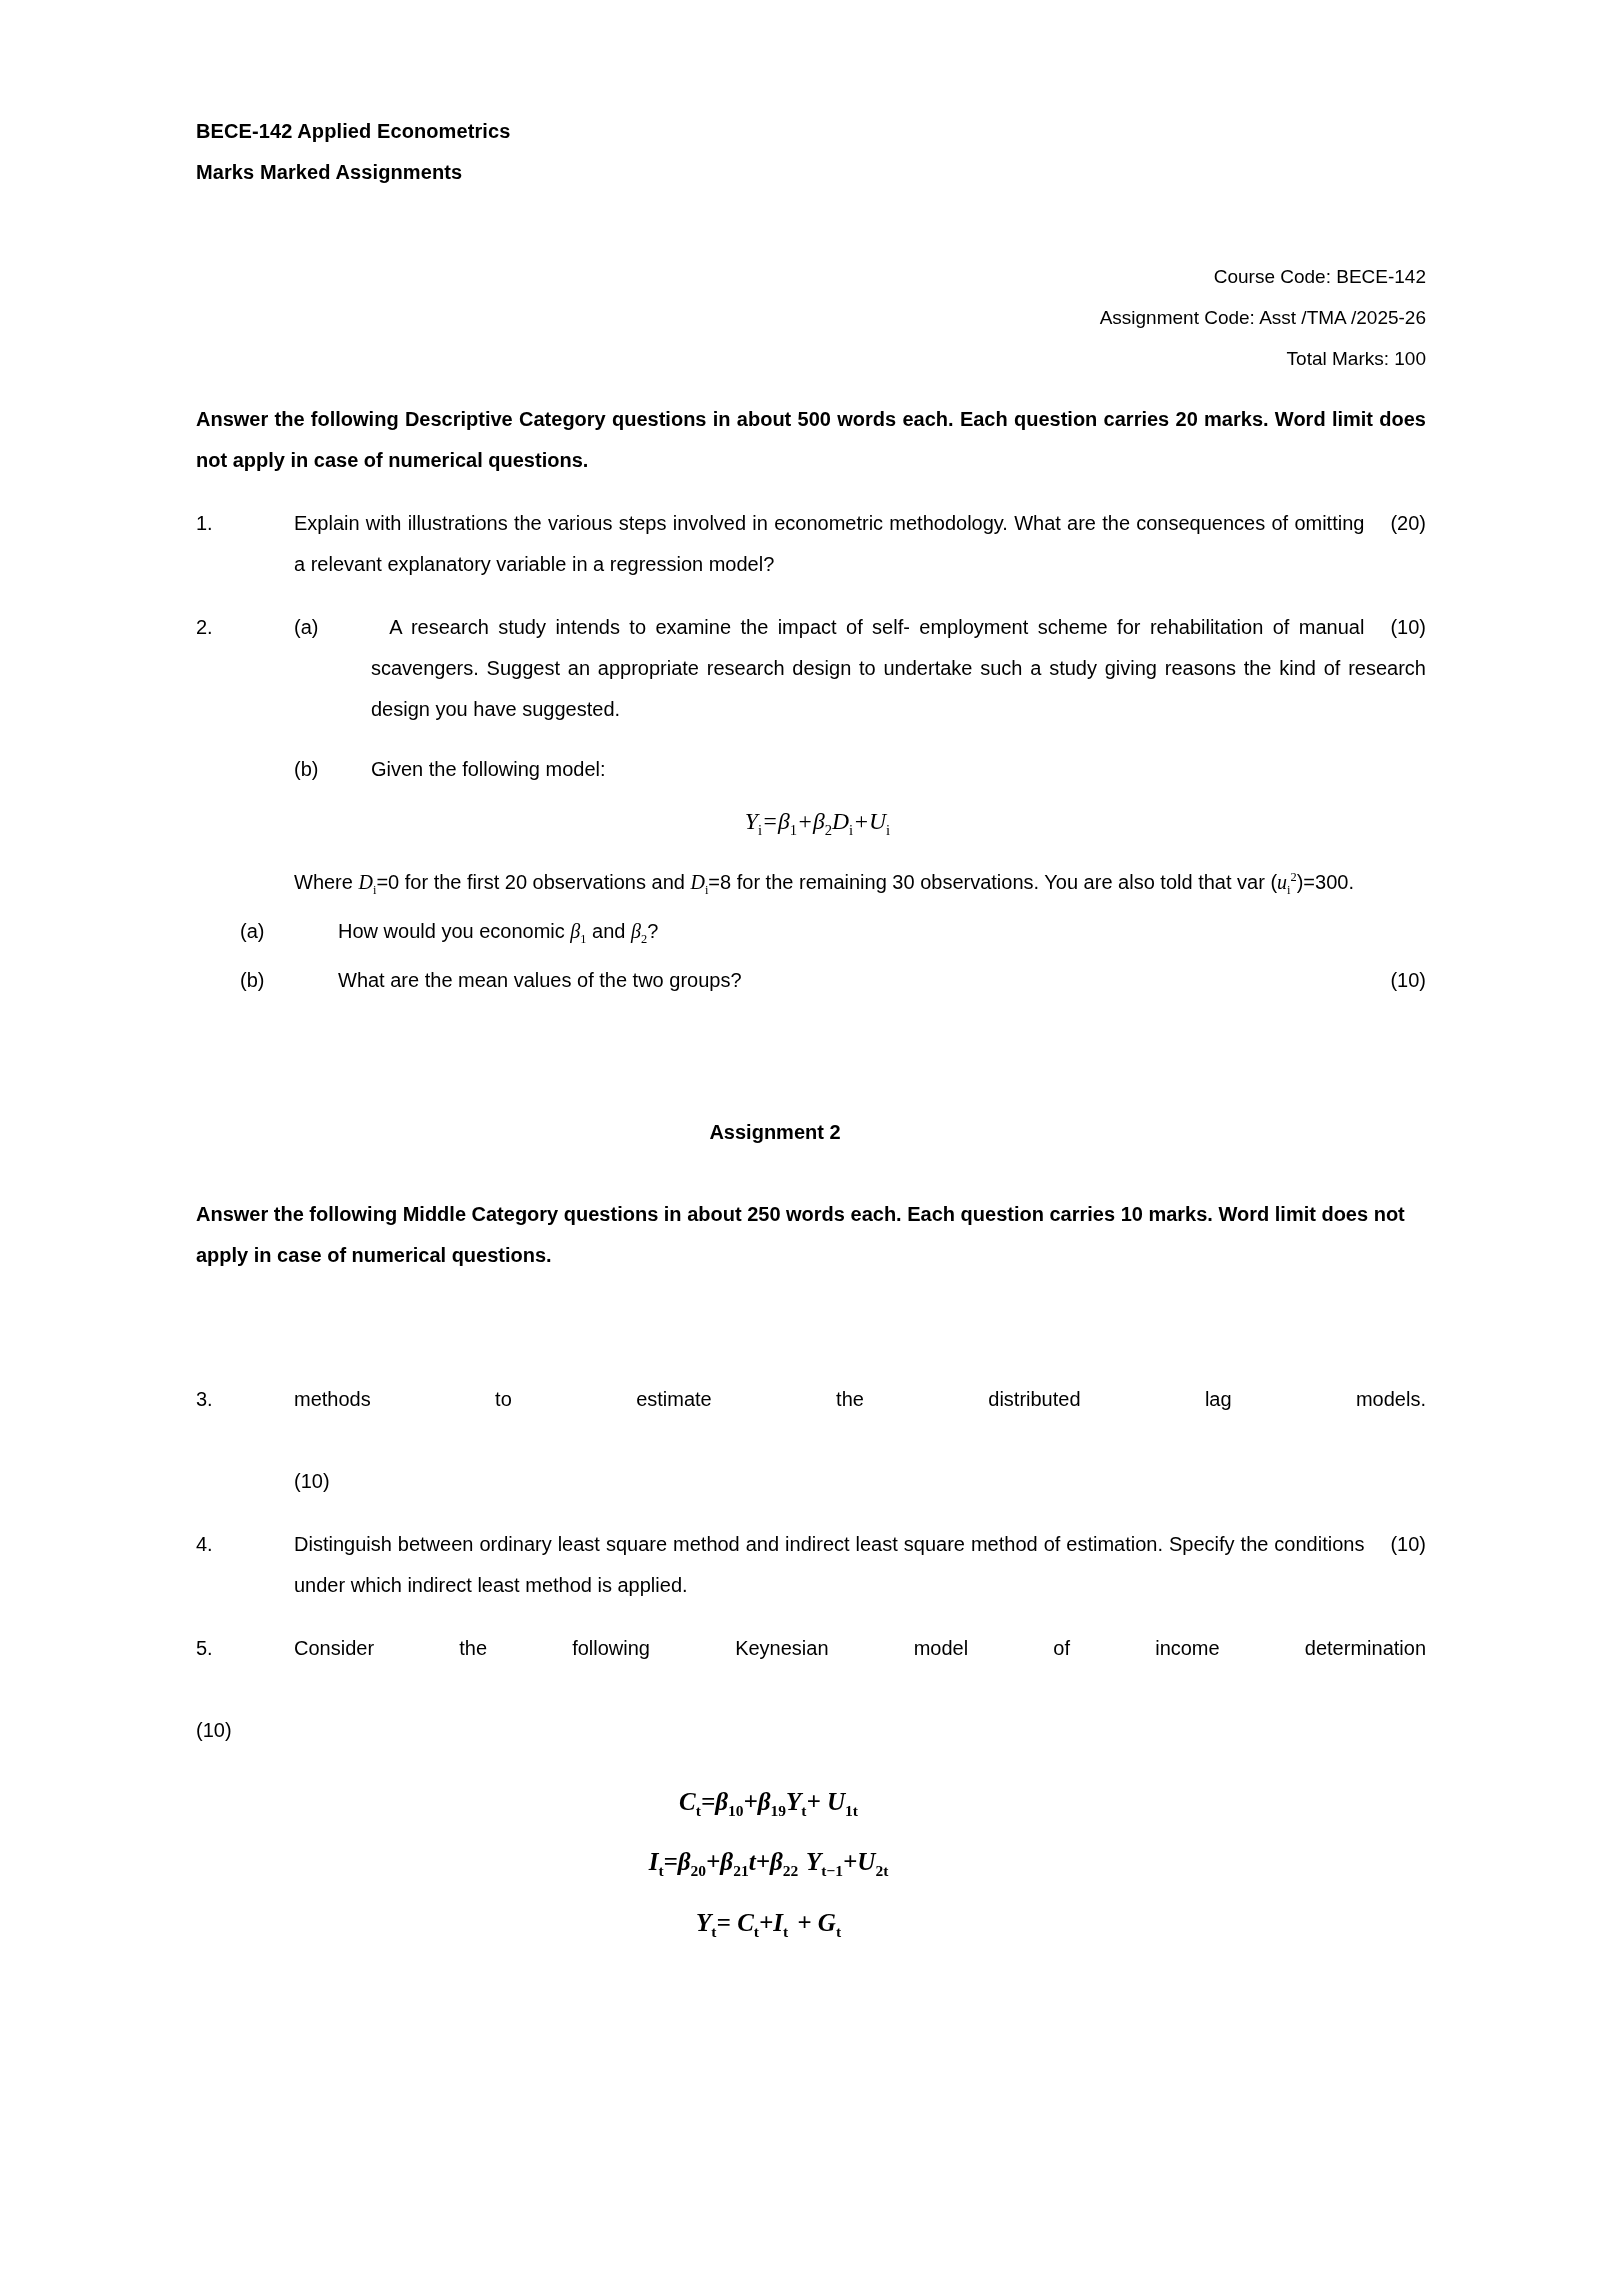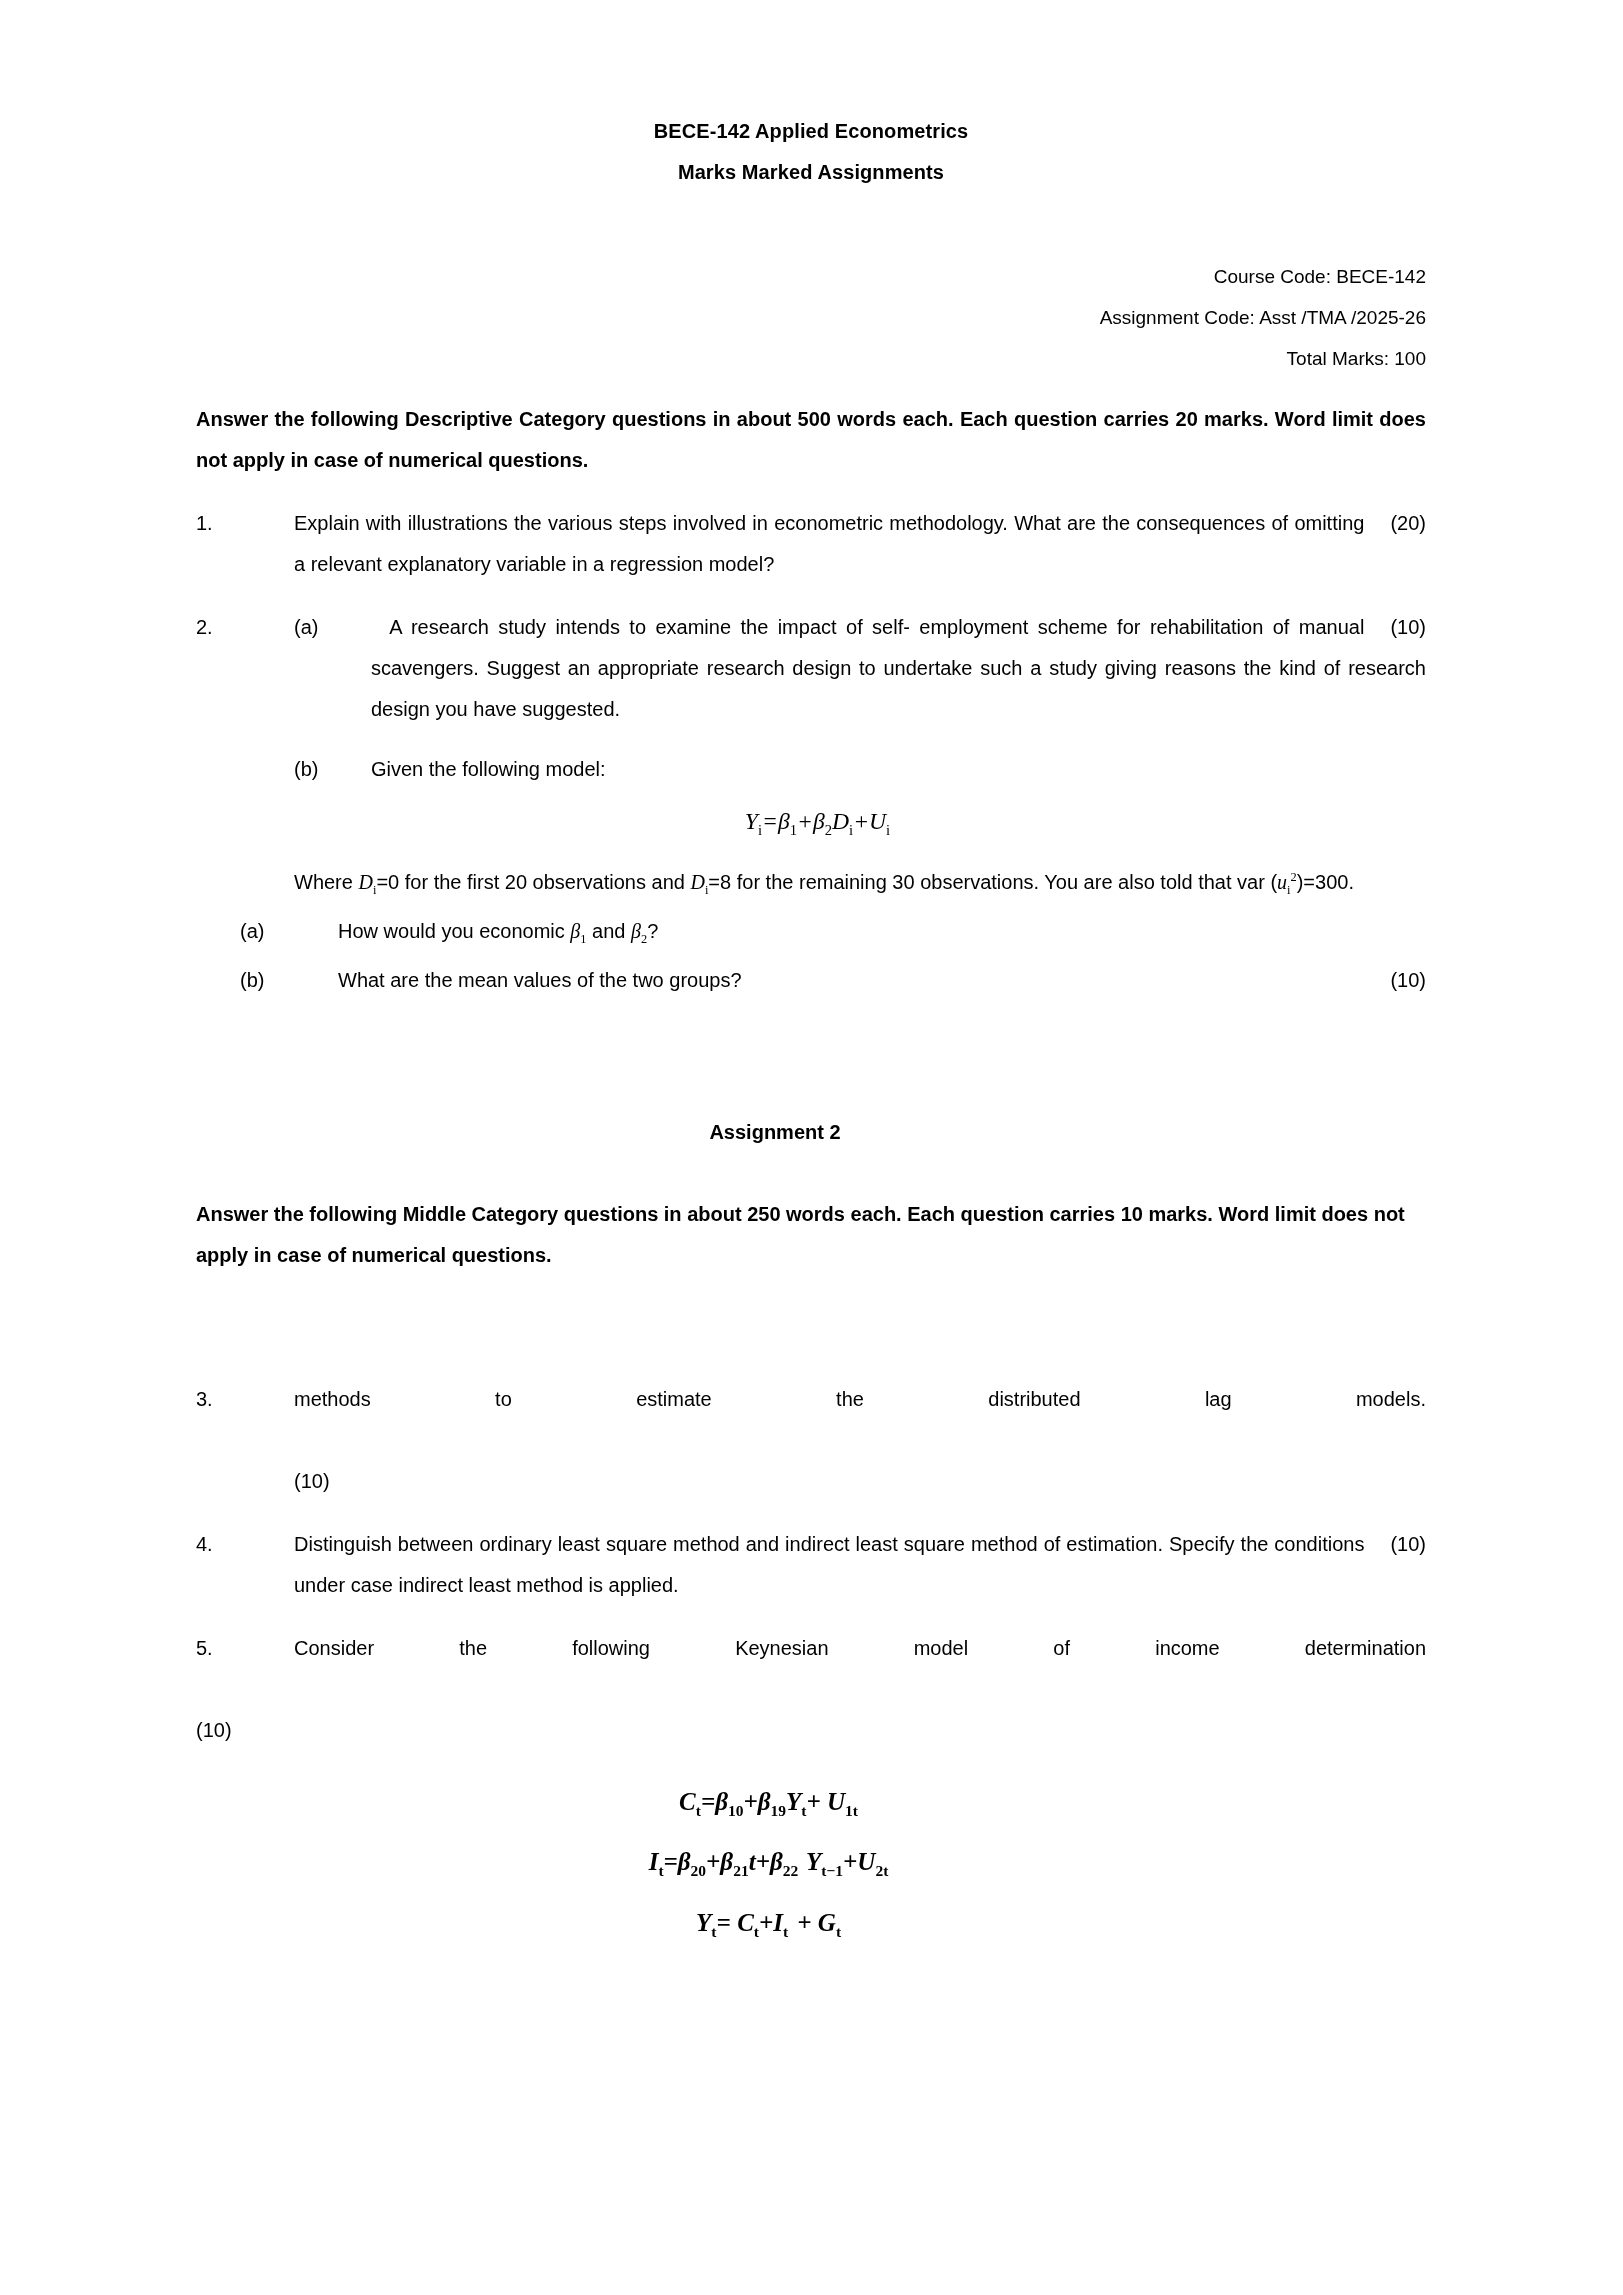--- a/index.html
+++ b/index.html
@@ -26,21 +26,20 @@
 
   
   .content {
     position: absolute;
     left: 196px;
     top: 0;
     width: 1230px;
   }
 
   .doc-title {
-    text-align: center;
     font-weight: bold;
     font-size: 20px;
     line-height: 41px;
     letter-spacing: 0.1px;
   }
 
   .spacer-title-header { height: 63px; }
 
   .header-block {
     text-align: right;
@@ -244,21 +243,21 @@
     <div class="q">
       <div class="q-num">3.</div>
       <div class="q-body">
         <div class="justify-stretch">methods to estimate the distributed lag models.</div>
         <div style="text-align:left">(10)</div>
       </div>
     </div>
 
     <div class="q">
       <div class="q-num">4.</div>
-      <div class="q-body"><span class="mark-right">(10)</span><span>Distinguish between ordinary least square method and indirect least square method of estimation. Specify the conditions under case indirect least method is applied.</span></div>
+      <div class="q-body"><span class="mark-right">(10)</span><span>Distinguish between ordinary least square method and indirect least square method of estimation. Specify the conditions under which indirect least method is applied.</span></div>
     </div>
 
     <div class="q">
       <div class="q-num">5.</div>
       <div class="q-body justify-stretch">Consider the following Keynesian model of income determination</div>
       <div style="text-align:left">(10)</div>
     </div>
 
     <div class="gap-sm"></div>
 

